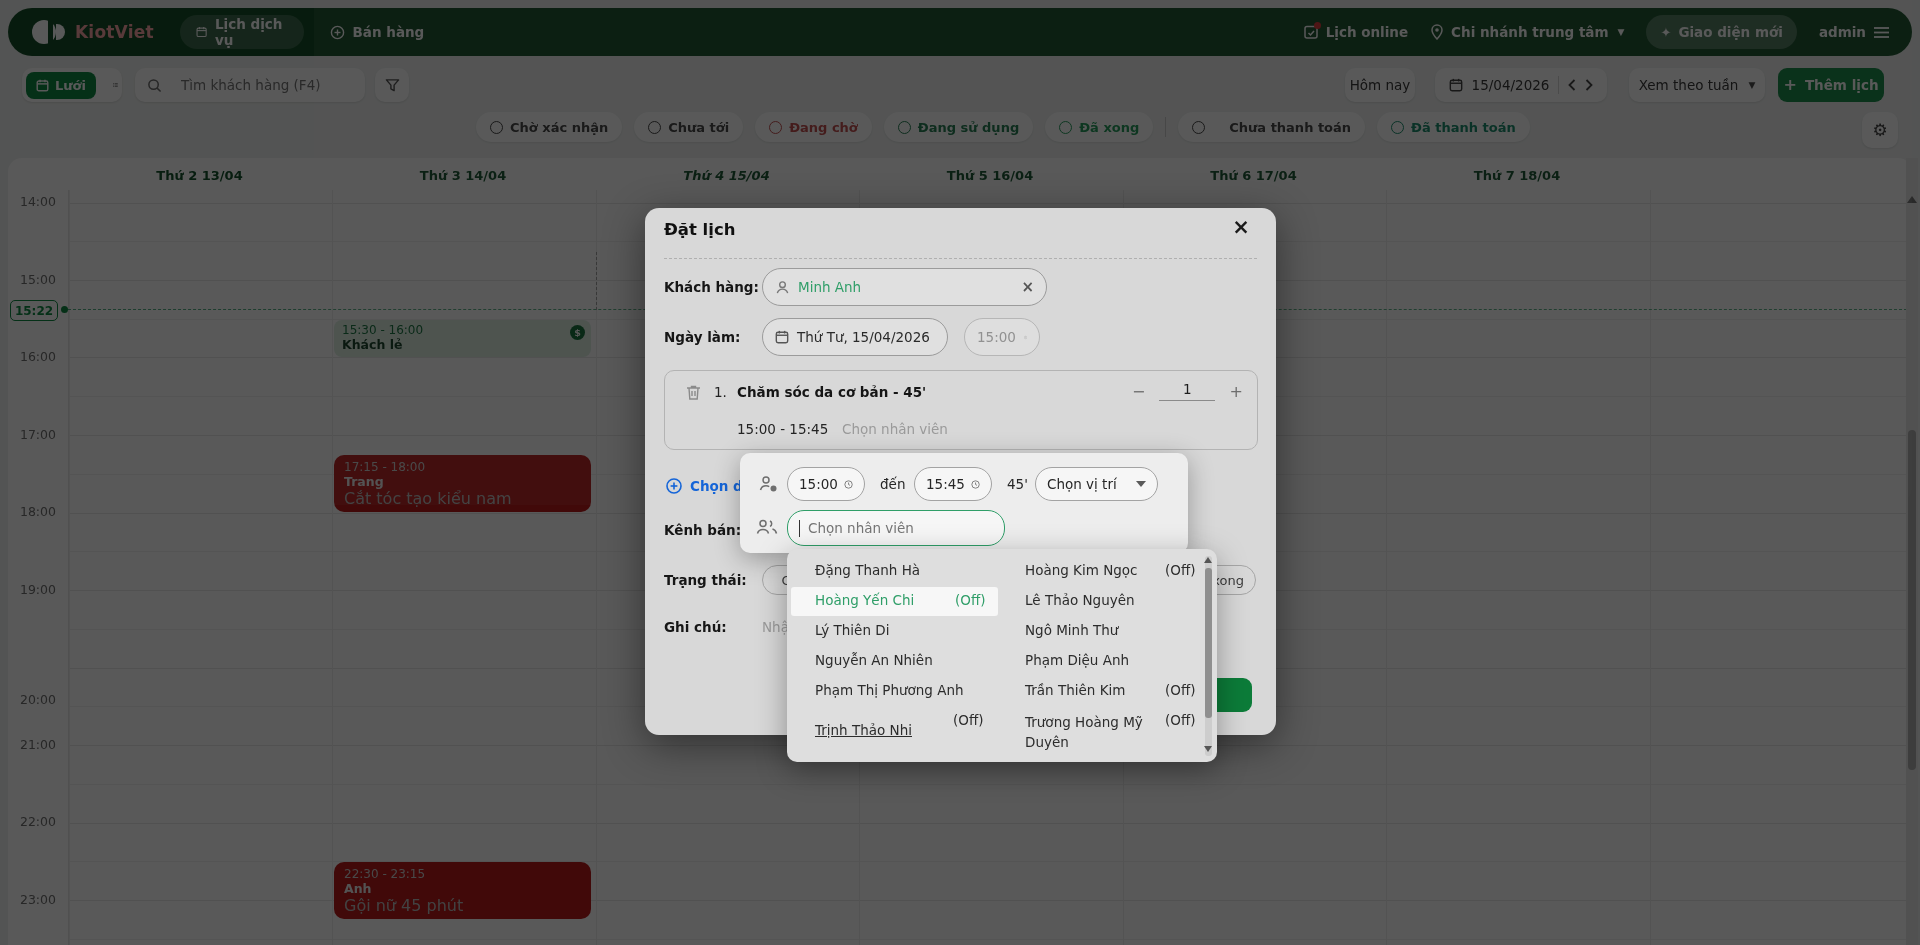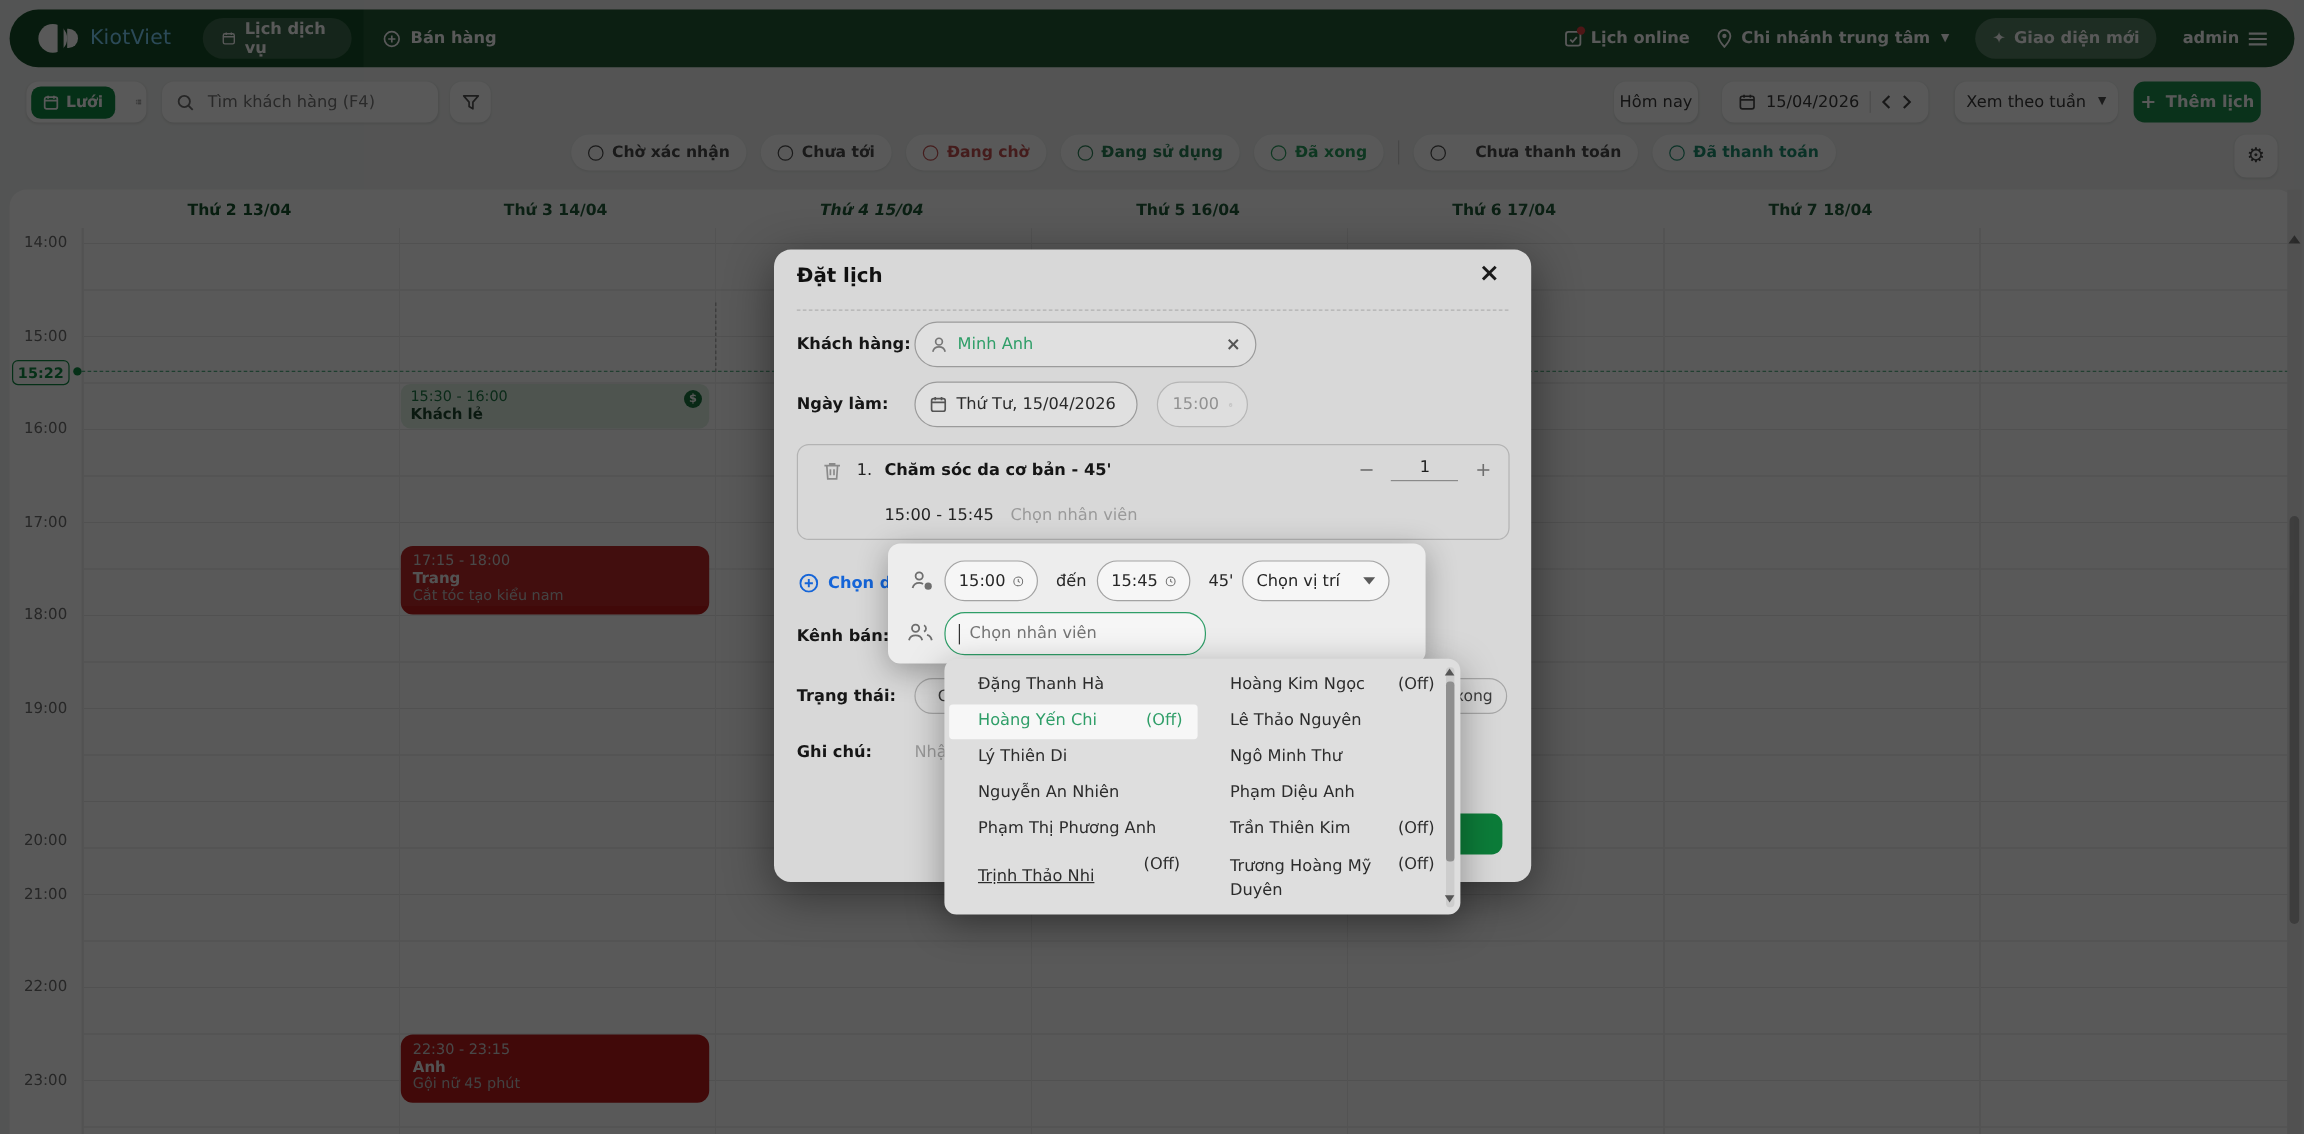--- a/index.html
+++ b/index.html
@@ -5,38 +5,38 @@
   html,body{margin:0;padding:0;background:#222;}
   .screen{position:relative;width:1920px;height:945px;overflow:hidden;background:#eef0ef;
           font-family:"DejaVu Sans","Liberation Sans",sans-serif;color:#222;}
   .abs{position:absolute;}
   .flex{display:flex;align-items:center;}
   svg{display:block;}
 
   
   .hdr{left:8px;top:8px;width:1904px;height:48px;background:#164f29;border-radius:26px;}
   .hdr-inner{position:absolute;inset:0;display:flex;align-items:center;}
-  .brand{font-size:17px;font-weight:normal;color:#7dd3fc;letter-spacing:.2px;}
+  .brand{font-size:17px;font-weight:bold;color:#fca5a5;letter-spacing:.2px;}
   .htab{height:34px;border-radius:18px;display:flex;align-items:center;gap:8px;padding:0 16px;
         color:#fff;font-size:13.5px;font-weight:bold;}
   .htab.active{background:rgba(255,255,255,.17);}
   .htab.dim{background:rgba(255,255,255,.06);}
   .hright{position:absolute;right:22px;top:0;height:48px;display:flex;align-items:center;gap:22px;color:#fff;}
   .hlink{display:flex;align-items:center;gap:7px;font-size:13.5px;font-weight:bold;color:#fff;}
   .newui{background:rgba(255,255,255,.24);border-radius:17px;height:34px;display:flex;align-items:center;
          gap:7px;padding:0 14px;font-size:13.5px;font-weight:bold;}
   .reddot{position:absolute;width:7px;height:7px;border-radius:50%;background:#d33;right:-2px;top:-2px;}
 
   
   .wbtn{background:#fff;border-radius:10px;height:34px;display:flex;align-items:center;justify-content:center;
         gap:8px;box-shadow:0 1px 2px rgba(0,0,0,.10);font-size:13.5px;color:#2e2e2e;}
   .gbtn{background:#0f8a43;color:#fff;border-radius:9px;height:34px;display:flex;align-items:center;
         justify-content:center;gap:8px;font-size:13.5px;font-weight:bold;}
   .search{background:#fff;border-radius:10px;height:34px;display:flex;align-items:center;gap:9px;padding:0 12px;
-          box-shadow:0 1px 2px rgba(0,0,0,.10);}
+          box-shadow:0 1px 2px rgba(0,0,0,.10);justify-content:space-between;}
   .search input{border:0;outline:0;background:transparent;font:13.5px "DejaVu Sans","Liberation Sans",sans-serif;
           color:#444;width:170px;}
   .vsep{width:1px;height:18px;background:#d4d4d4;}
 
   
   .chiprow{left:476px;top:112px;height:30px;display:flex;align-items:center;gap:12px;}
   .chip{background:#fff;border-radius:16px;height:30px;display:flex;align-items:center;gap:7px;
         padding:0 14px;font-size:13px;font-weight:600;box-shadow:0 1px 2px rgba(0,0,0,.08);}
   .radio{width:13px;height:13px;border:1.6px solid currentColor;border-radius:50%;box-sizing:border-box;}
 
@@ -59,21 +59,21 @@
   .ev-green{left:334px;top:320px;width:257px;height:37px;background:#dcefe2;border-radius:8px;
             padding:3px 8px;box-sizing:border-box;}
   .ev-green .t{font-size:12px;color:#12703a;}
   .ev-green .n{font-size:12.5px;font-weight:bold;color:#123d24;}
   .badge-d{position:absolute;right:6px;top:5px;width:15px;height:15px;border-radius:50%;background:#0e6d34;
            color:#fff;font-size:9.5px;font-weight:bold;display:flex;align-items:center;justify-content:center;}
   .ev-dark{left:334px;width:257px;height:57px;background:#b91c1c;border-radius:10px;
            padding:5px 10px;box-sizing:border-box;}
   .ev-dark .t{font-size:12px;color:#cfcfcf;}
   .ev-dark .n{font-size:12.5px;font-weight:bold;color:#ededed;}
-  .ev-dark .s{font-size:12px;color:#bdbdbd;}
+  .ev-dark .s{font-size:16px;color:#bdbdbd;}
   .sb-track{left:1906px;top:158px;width:12px;height:787px;background:#e8e8e8;}
   .sb-thumb{left:1908px;top:430px;width:8px;height:340px;border-radius:4px;background:#aeaeae;}
   .tri-up{width:0;height:0;border-left:5px solid transparent;border-right:5px solid transparent;
           border-bottom:7px solid #777;}
   .tri-down{width:0;height:0;border-left:5px solid transparent;border-right:5px solid transparent;
           border-top:7px solid #777;}
 
   
   .dim{left:0;top:0;width:1920px;height:945px;background:rgba(0,0,0,.65);z-index:10;}
 

